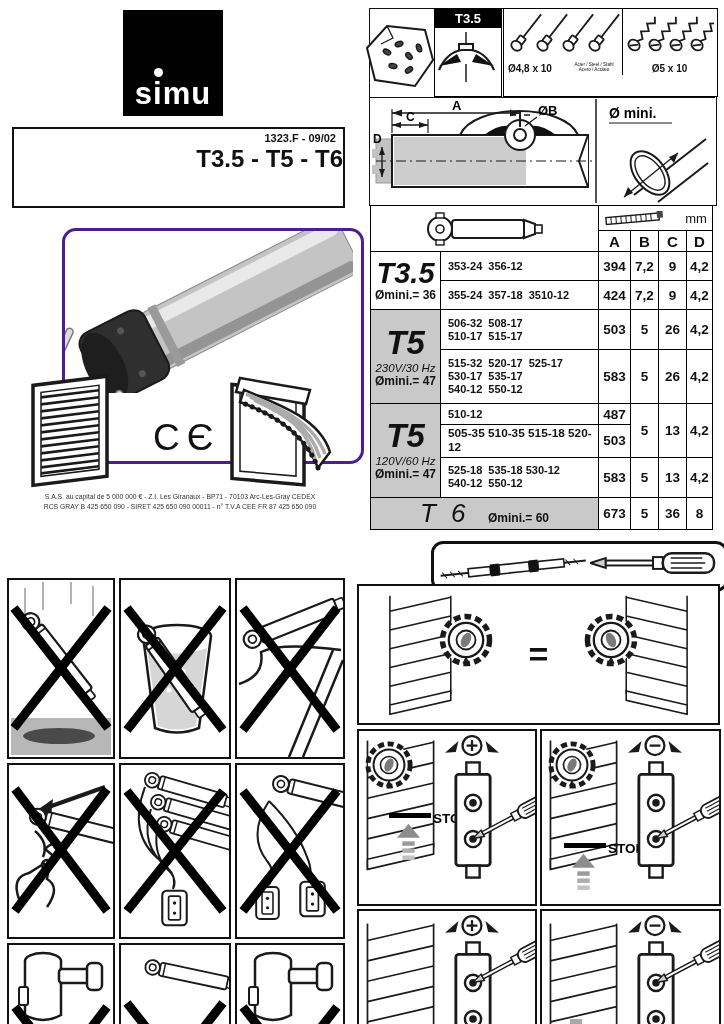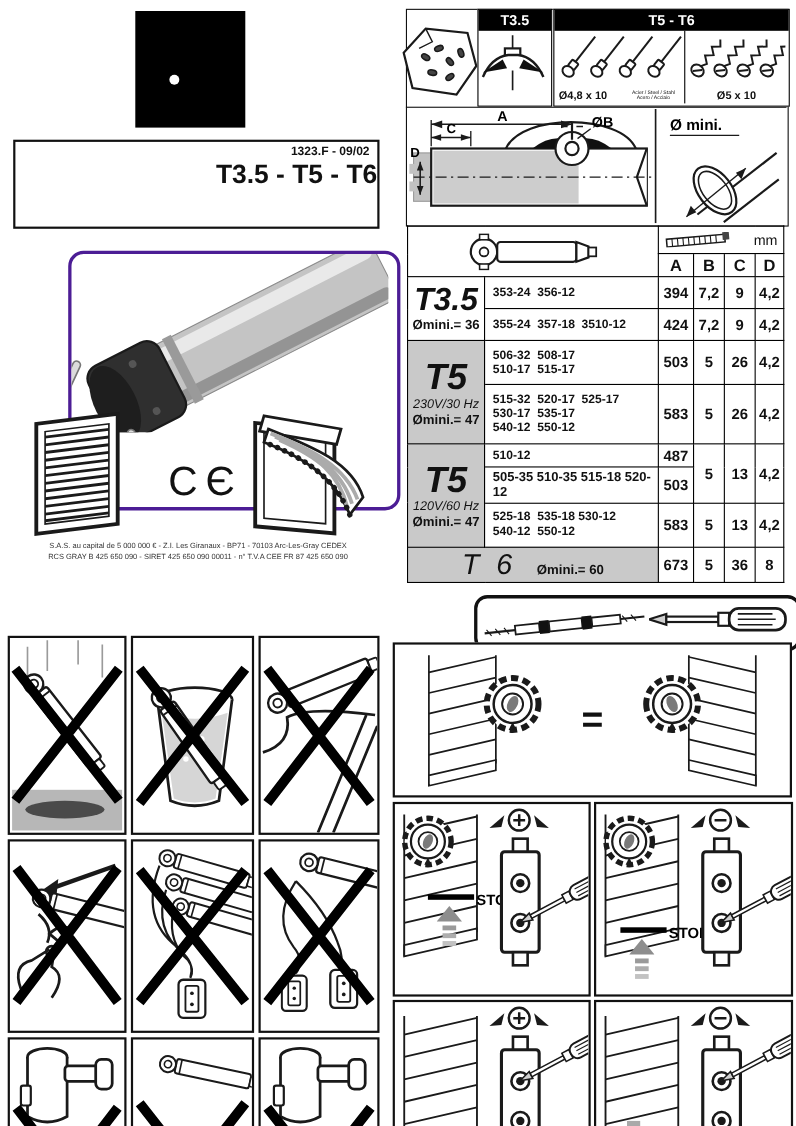--- a/index.html
+++ b/index.html
@@ -131,20 +131,21 @@
       <polygon points="13,0 26,16 0,16" fill="#8d8d8d"></polygon>
       <rect x="6" y="20" width="14" height="5" fill="#9a9a9a"></rect>
       <rect x="6" y="28" width="14" height="5" fill="#adadad"></rect>
       <rect x="6" y="36" width="14" height="5" fill="#c2c2c2"></rect>
     </symbol>
   </defs>
 </svg>
 
 <div class="abs" id="logo-box">
   <div id="logo-dot"></div>
+  <div id="logo-text">simu</div>
 </div>
 
 <div class="abs" id="title-box">
   <div id="title-ref">1323.F - 09/02</div>
   <div class="title-line" id="title-line1">T3.5 - T5 - T6</div>
 </div>
 
 <div class="abs" id="photo-box">
   <svg width="288" height="162" viewBox="0 0 288 162">
     <g transform="rotate(-27 144 84)">
@@ -209,21 +210,20 @@
     <line x1="31" y1="4" x2="31" y2="22" stroke="#1a1a1a" stroke-width="1.5"></line>
     <rect x="24" y="16" width="14" height="9" fill="#fff" stroke="#1a1a1a" stroke-width="2"></rect>
     <path d="M4,42 Q12,24 27,22 L36,22 Q51,24 59,42" fill="#fff" stroke="#1a1a1a" stroke-width="2.2"></path>
     <path d="M4,38 L22,26 L26,34 Z" fill="#111"></path>
     <path d="M59,38 L41,26 L37,34 Z" fill="#111"></path>
     <line x1="31" y1="36" x2="31" y2="54" stroke="#1a1a1a" stroke-width="1.5"></line>
   </svg>
 </div>
 
 <div class="fast-box" id="t56-box">
-  <div class="fast-head">T5 - T6</div>
   <div id="t56-body">
     <div id="rivet-half">
       <svg width="116" height="48" viewBox="0 0 116 48">
         <g stroke="#1a1a1a" stroke-width="1.8" fill="#fff">
           <g transform="translate(10,40) rotate(-52)">
               <line x1="14" y1="0" x2="44" y2="0"></line>
               <rect x="8" y="-3.5" width="7" height="7" rx="1"></rect>
               <ellipse cx="4" cy="0" rx="4.5" ry="5.5"></ellipse>
             </g>
           <g transform="translate(36,40) rotate(-52)">

